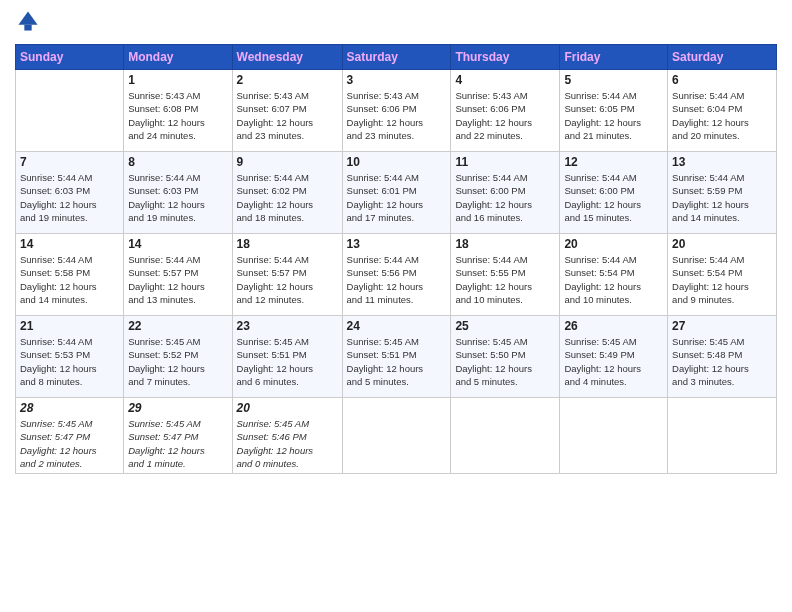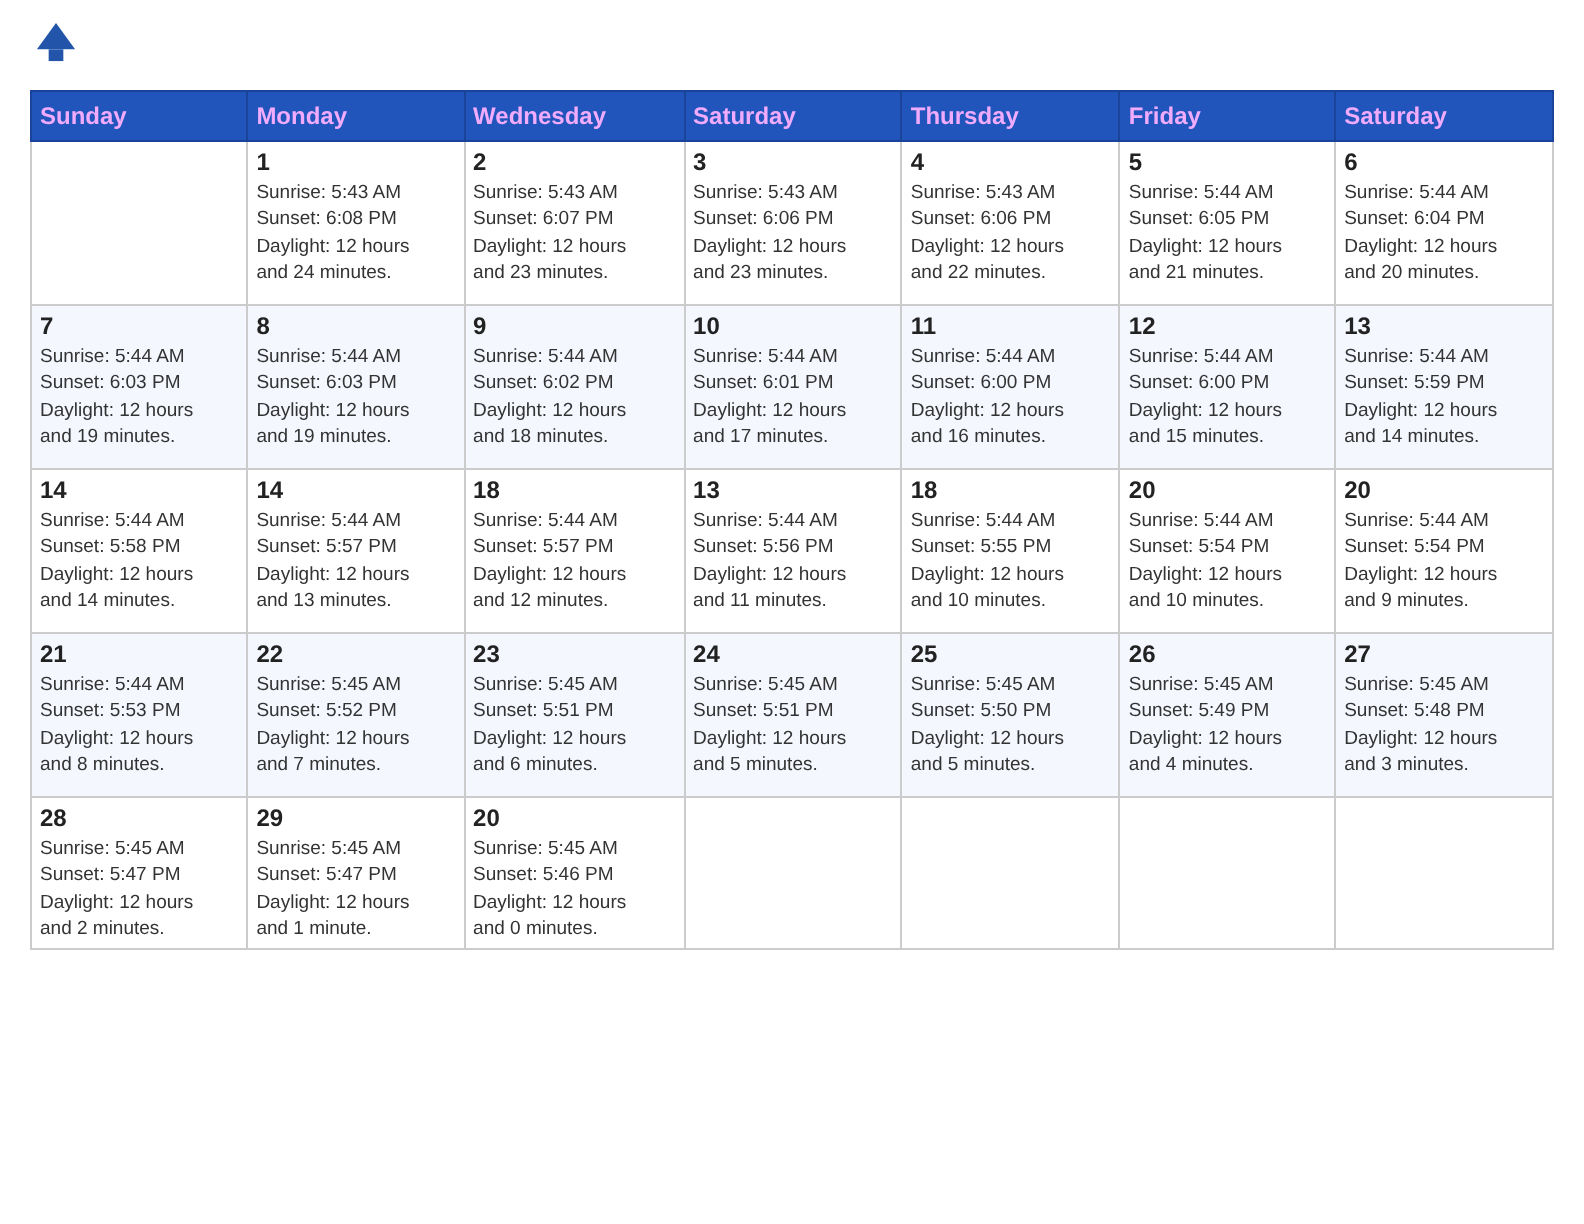--- a/index.html
+++ b/index.html
@@ -66,20 +66,21 @@
     }
     .calendar tbody td {
       border: 1px solid #ccc;
       vertical-align: top;
       padding: 3px 4px;
       width: 113px;
       height: 82px;
     }
     .calendar tbody tr:last-child td {
       height: 65px;
+      font-style: italic;
     }
     .day-number {
       font-size: 12px;
       font-weight: bold;
       color: #222;
       display: block;
       margin-bottom: 2px;
     }
     .day-info {
       color: #333;

